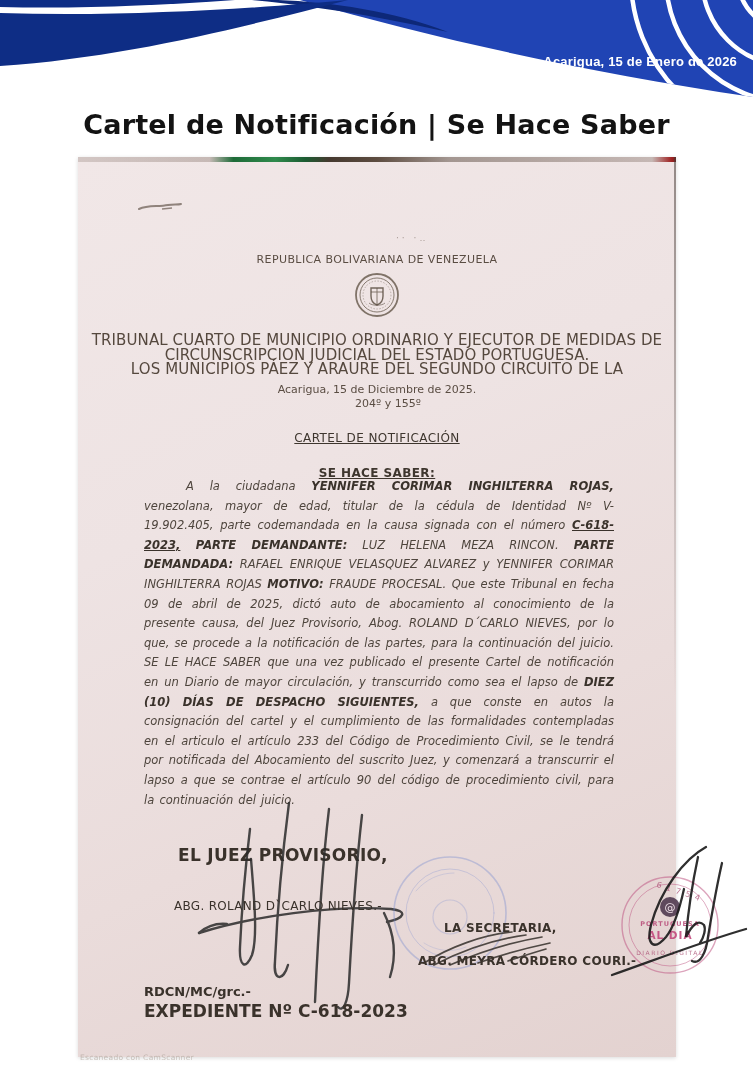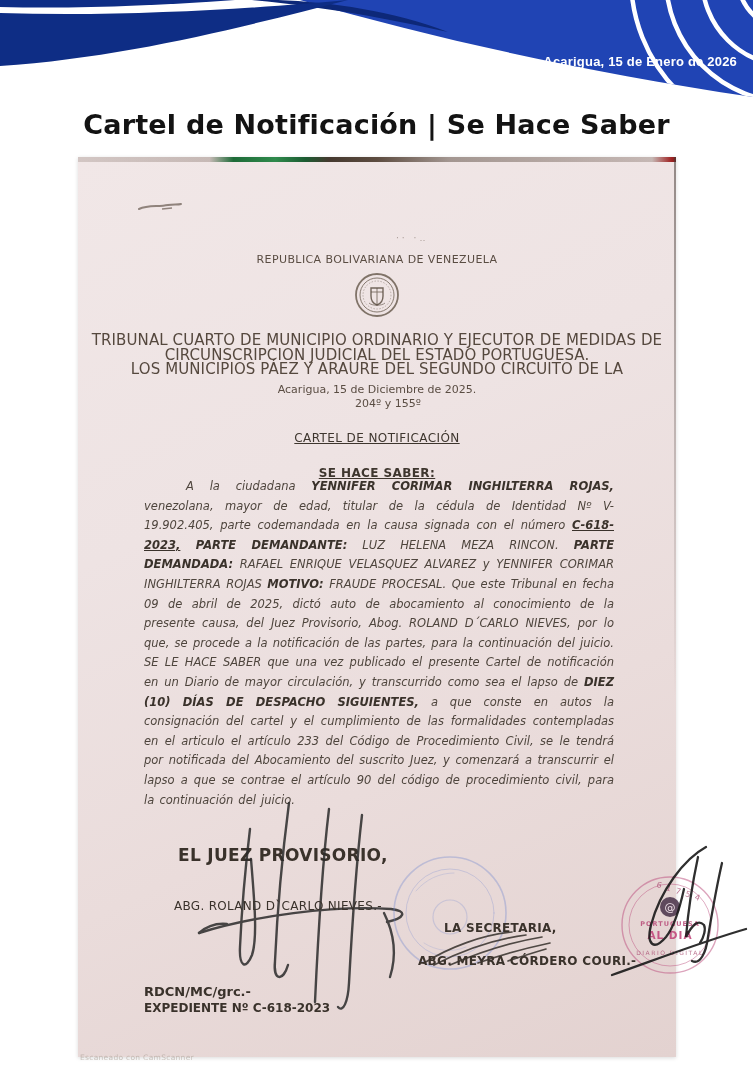--- a/index.html
+++ b/index.html
@@ -56,21 +56,21 @@
   .judge-title { position:absolute; left:100px; top:688px; font-size:17px;
                  font-weight:700; color:#3a322b; letter-spacing:.3px; }
   .judge-name  { position:absolute; left:96px;  top:742px; font-size:12px;
                  font-weight:400; color:#3a322b; letter-spacing:.3px; }
   .sec-title   { position:absolute; left:366px; top:764px; font-size:12px;
                  font-weight:700; color:#3a322b; letter-spacing:.3px;text-align:center; }
   .sec-name    { position:absolute; left:340px; top:797px; font-size:12px;
                  font-weight:700; color:#3a322b; letter-spacing:.3px; }
   .ref-line    { position:absolute; left:66px; top:827px; font-size:13px;
                  font-weight:700; color:#3a322b; }
-  .exp-line    { position:absolute; left:66px; top:844px; font-size:12px;
+  .exp-line    { position:absolute; left:66px; top:844px; font-size:17px;
                  font-weight:700; color:#3a322b;text-align:center; }
 
   .judge-sig { position:absolute; left:115px; top:640px; }
   .sec-sig   { position:absolute; left:342px; top:770px; }
   .court-seal{ position:absolute; left:308px; top:694px; opacity:.5; }
 
   
   .verify { position:absolute; left:594px; top:833px; width:159px; height:180px; }
 
   .cam-mark { position:absolute; left:80px; top:1053px; font-size:7.5px;

